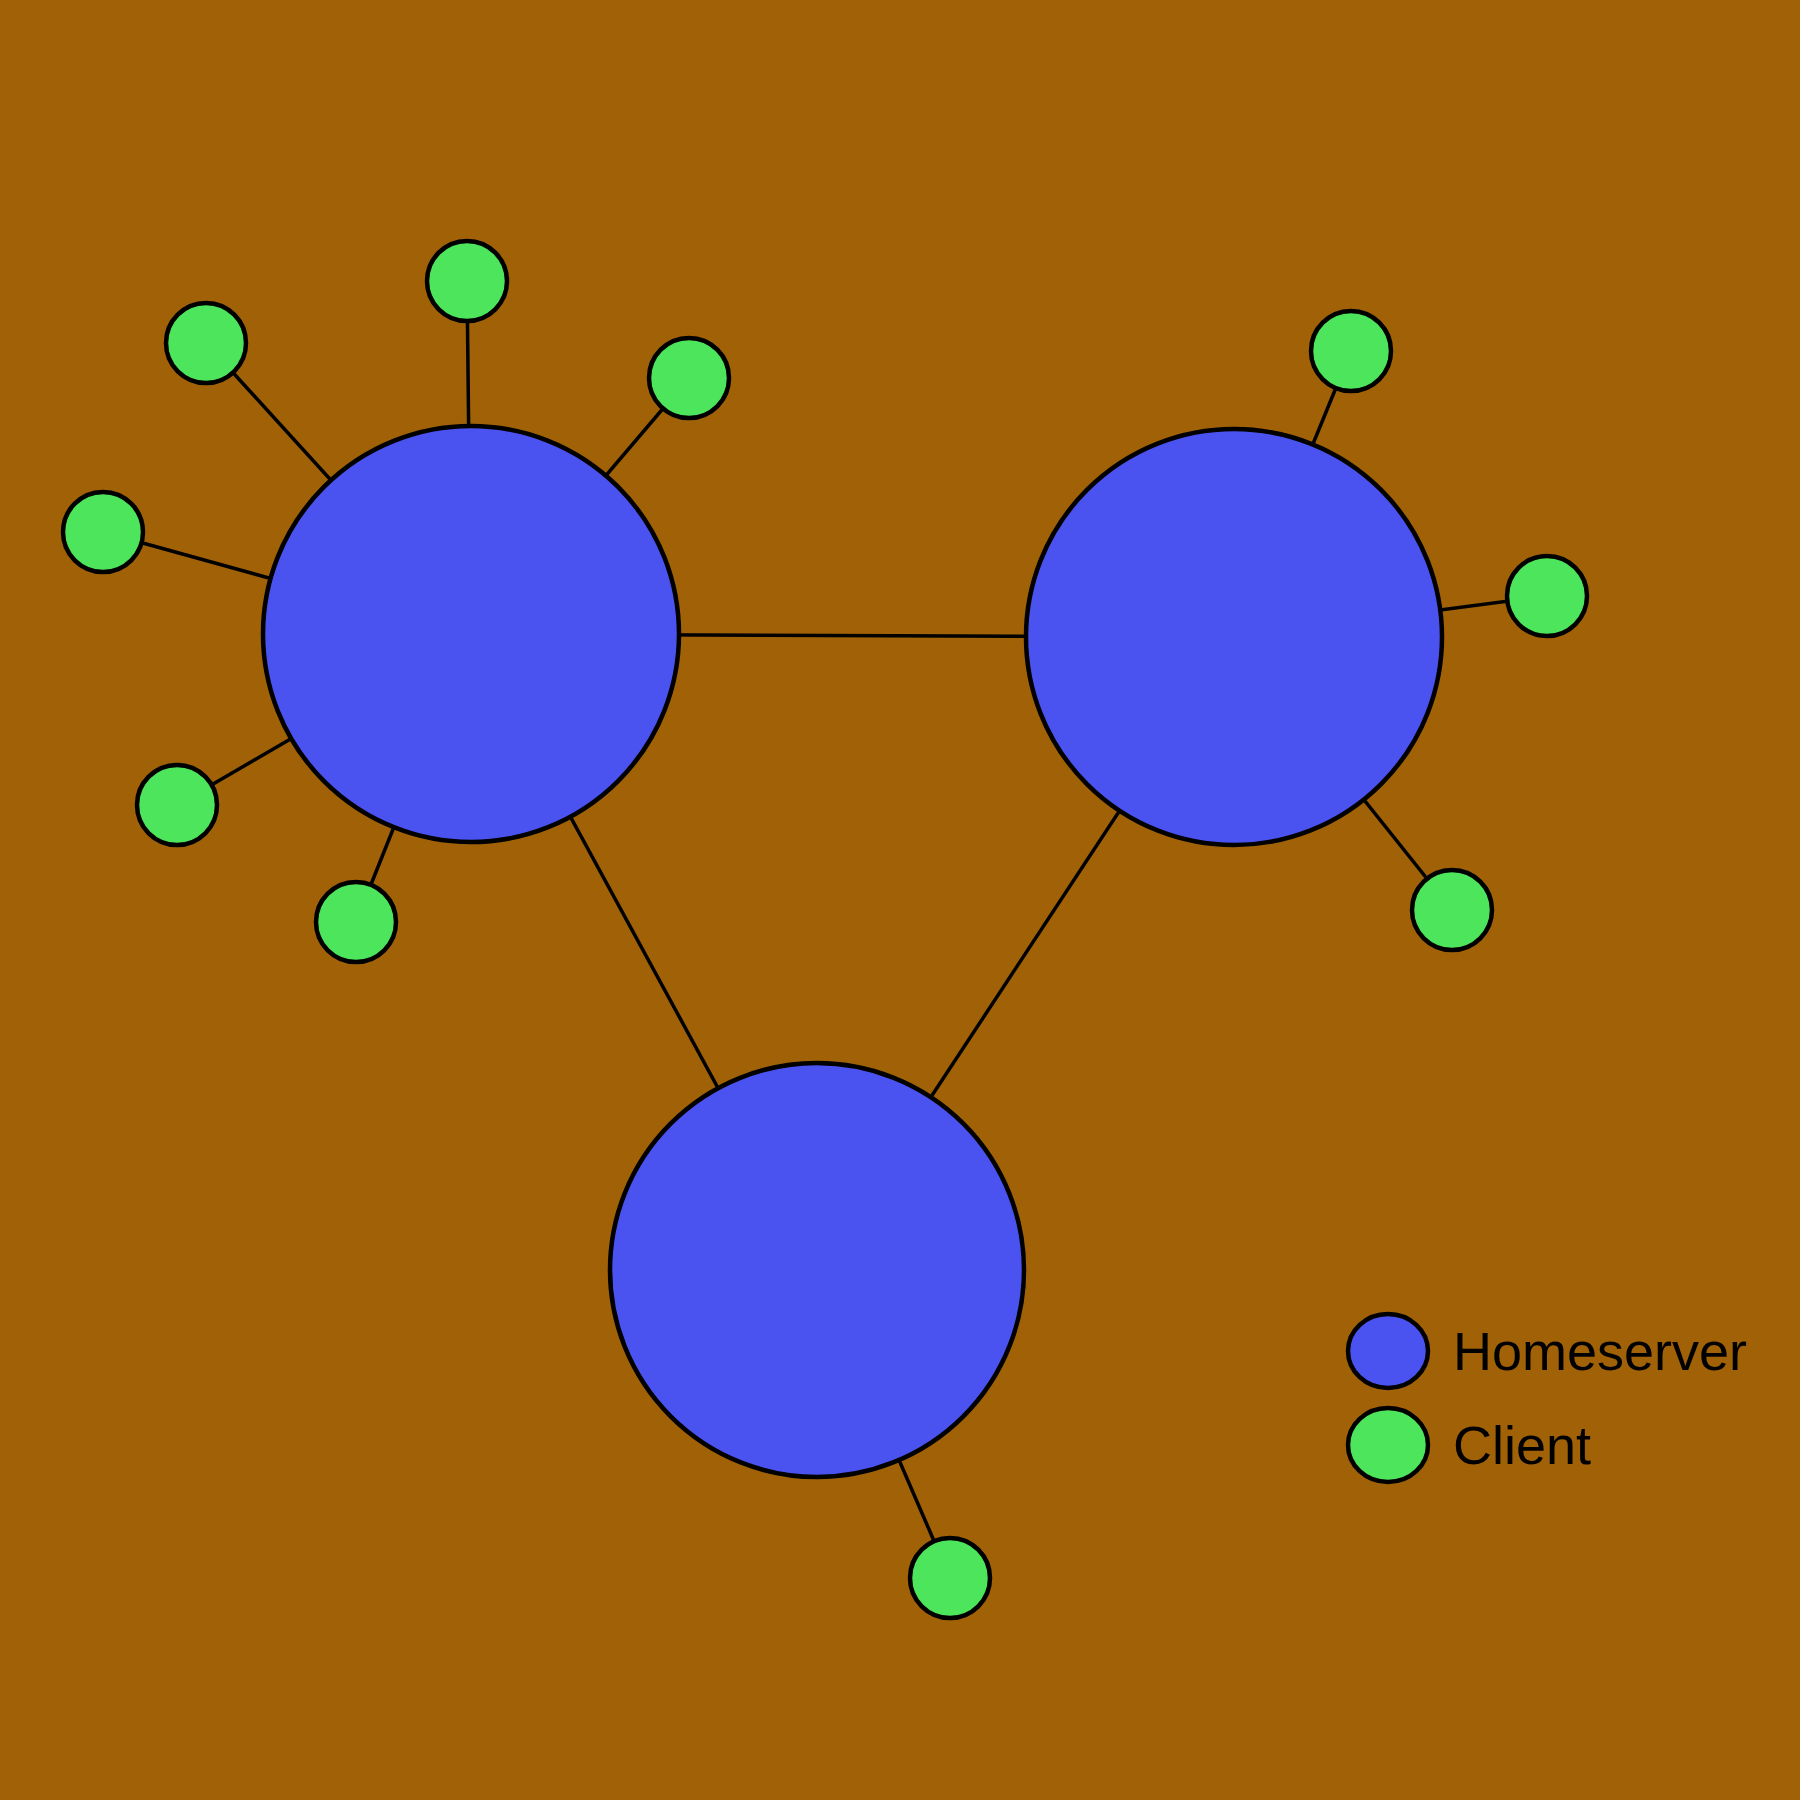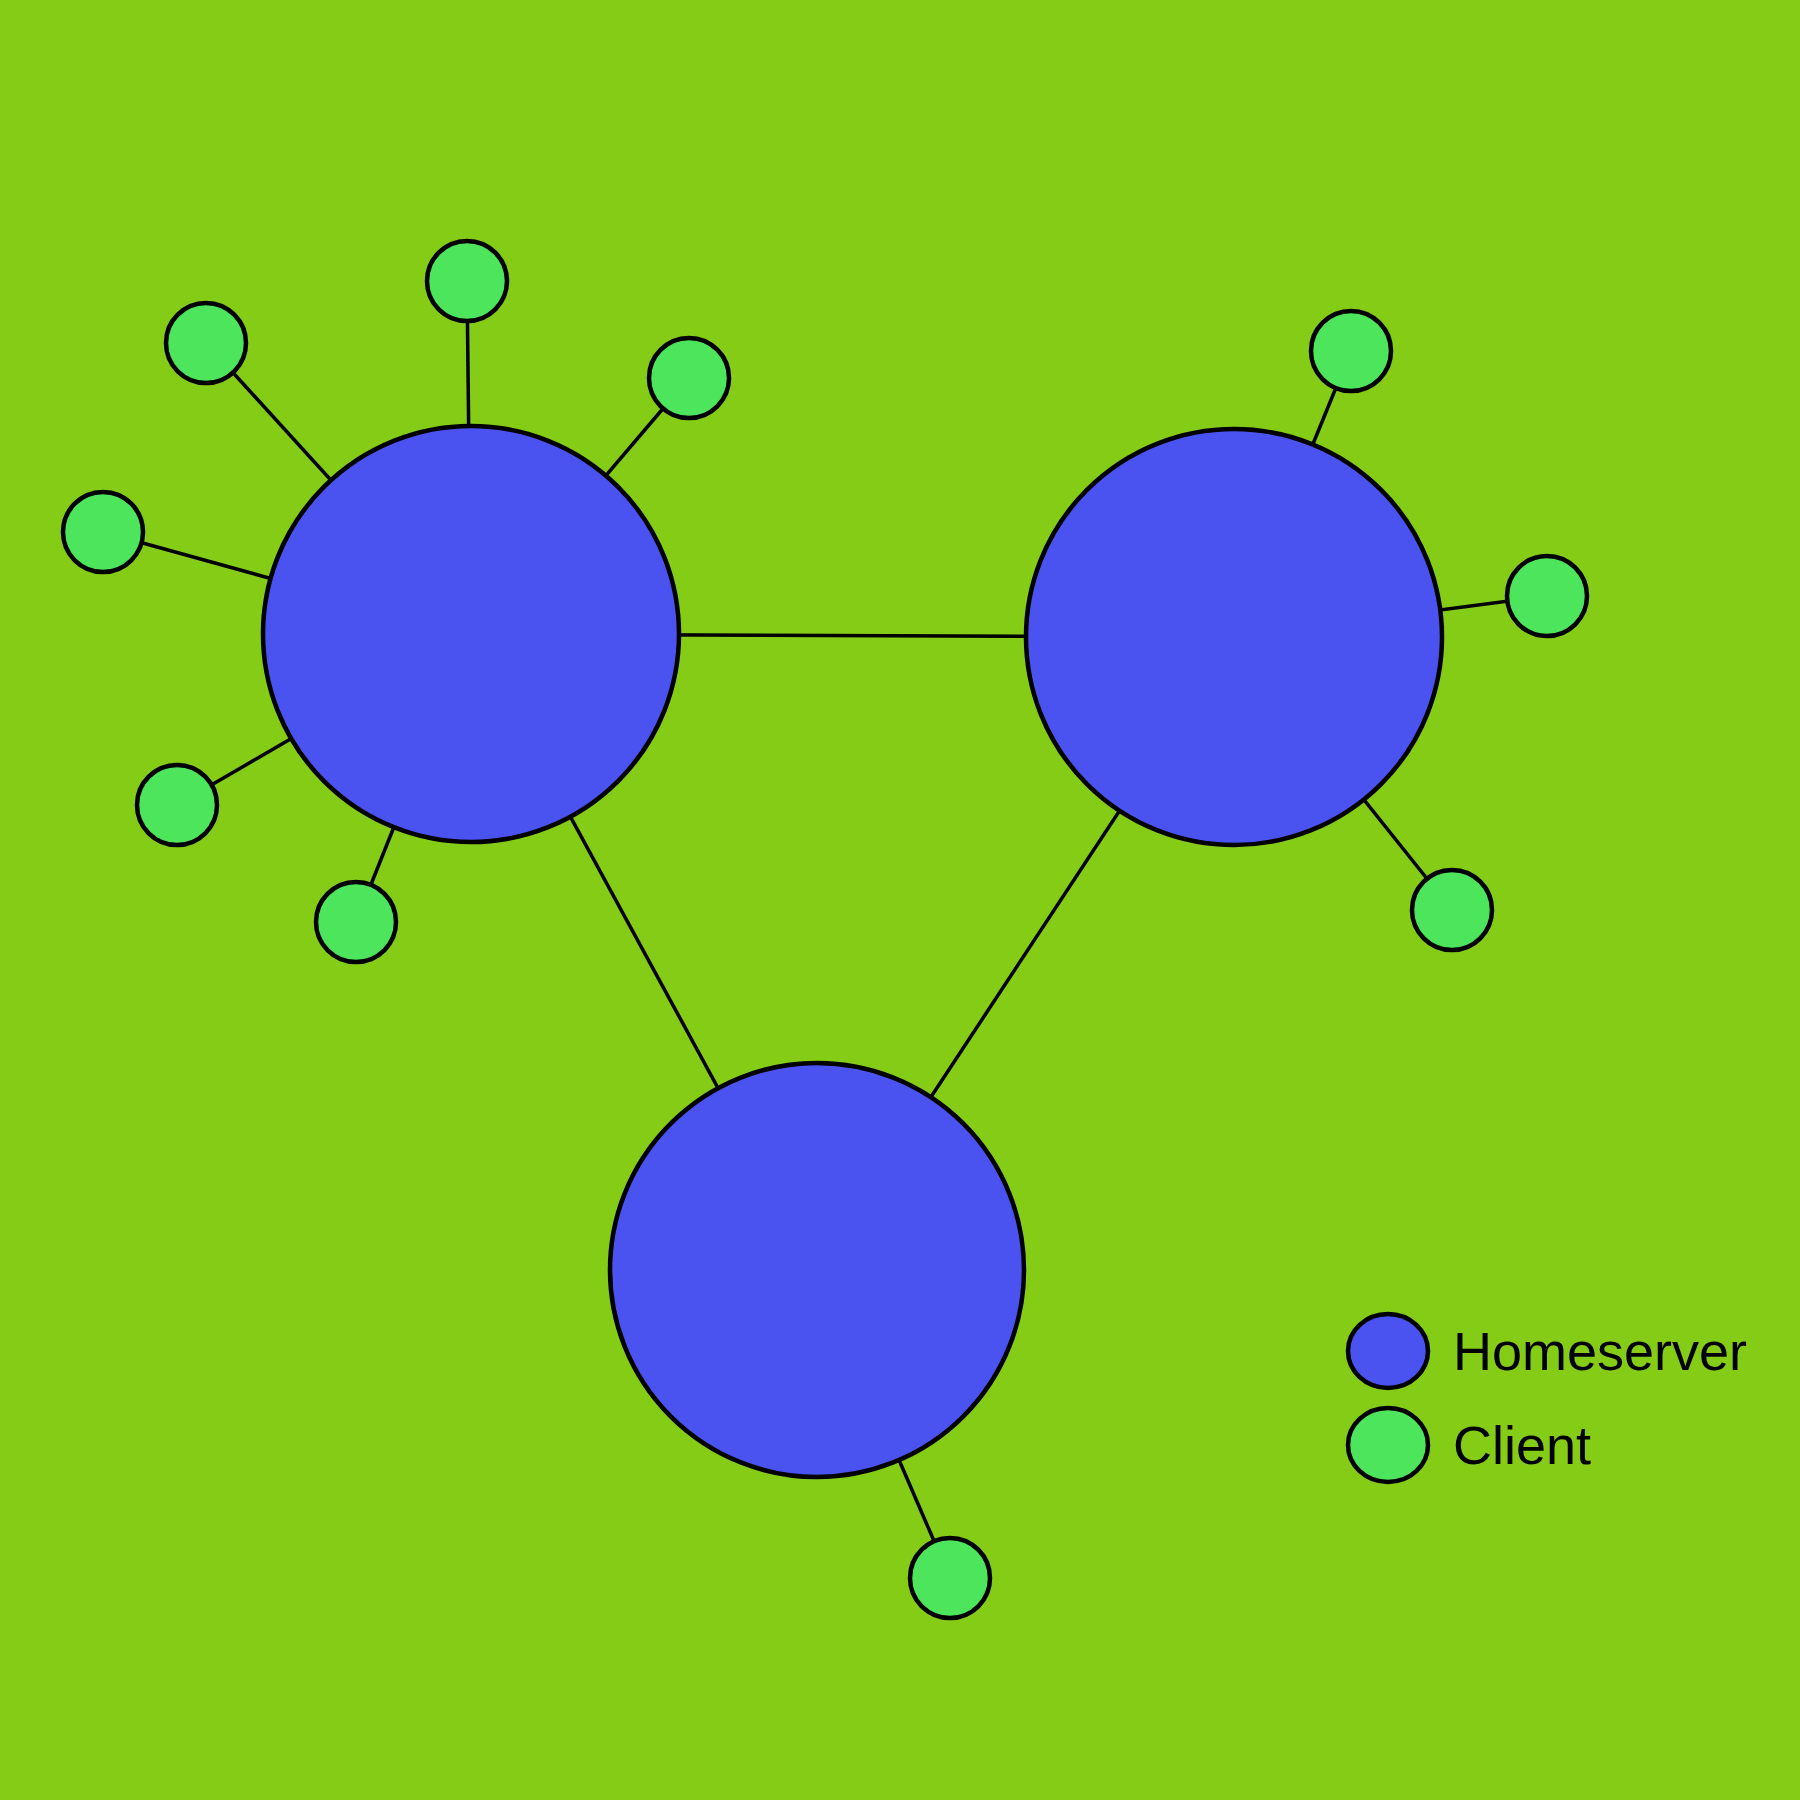--- a/index.html
+++ b/index.html
@@ -3,21 +3,21 @@
 <meta charset="utf-8">
 <style>
   html, body {
     margin: 0;
     padding: 0;
     background: #ffffff;
   }
   .canvas-wrap {
     width: 1800px;
     height: 1800px;
-    background: #84cc16;
+    background: #a16207;
   }
   svg {
     display: block;
   }
   .legend-label {
     font-family: "Liberation Sans", sans-serif;
     font-size: 54px;
     fill: #000000;
   }
 </style>

